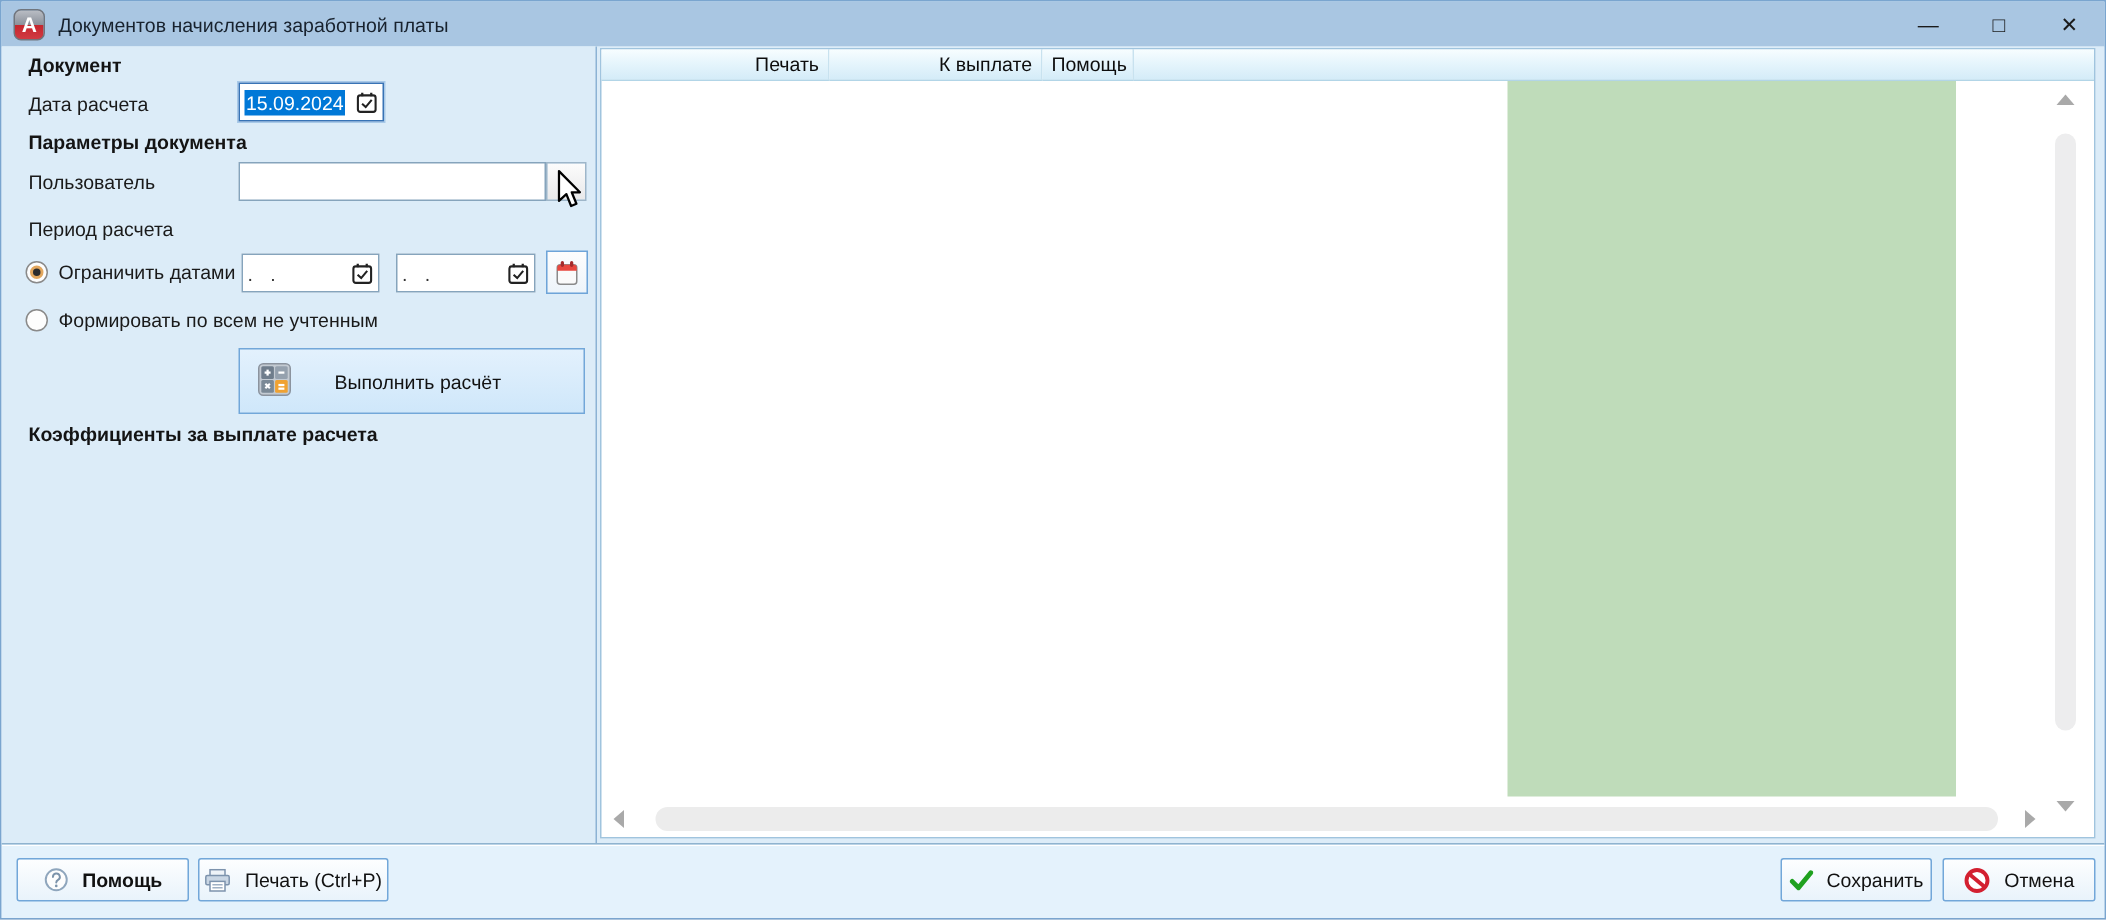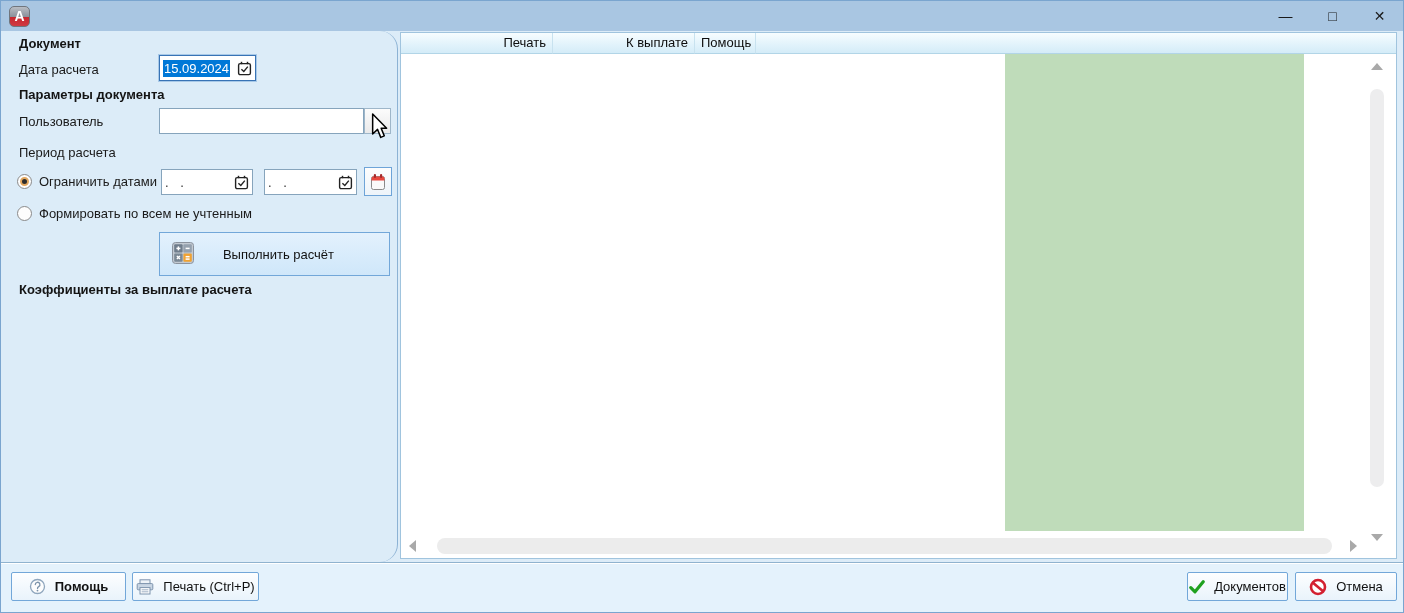--- a/index.html
+++ b/index.html
@@ -15,21 +15,21 @@
               border:1px solid #70757d; color:#fff; font-weight:bold; font-size:14px;
               display:flex; align-items:center; justify-content:center; }
   .title-text { margin-left:9px; color:#18222e; }
   .win-controls { margin-left:auto; display:flex; height:30px; }
   .win-ctrl { width:47px; height:30px; display:flex; align-items:center; justify-content:center;
               color:#1a1a1a; font-size:14px; cursor:default; }
 
   
   .main { position:absolute; top:30px; left:0; right:0; bottom:50px; background:#dcecf8; }
   .left-panel { position:absolute; left:0; top:0; bottom:0; width:397px; background:#dcecf8;
-                border-right:1px solid #8cb2d4;border-radius:18px; }
+                border-right:1px solid #8cb2d4; }
   .lp-abs { position:absolute; }
   .section-h { font-weight:bold; color:#141414; }
   .lbl { color:#1a1a1a; }
 
   .inp { background:#fff; border:1px solid #86a4bc; display:flex; align-items:center;
          padding:0 3px; height:26px; }
   .inp.focused { border:1px solid #3873b5; box-shadow:0 0 0 1px #a8c9e8; }
   .sel-text { background:#0078d7; color:#fff; padding:1px 1px; }
   .ph-text { color:#333; letter-spacing:4px; }
   .cal-btn { margin-left:auto; display:flex; align-items:center; cursor:default; }
@@ -103,20 +103,21 @@
 </style>
 </head>
 <body>
 
 <div class="window">
 
   <div class="titlebar">
     <div class="app-icon">
       <span>A</span>
     </div>
+    <div class="title-text">Документов начисления заработной платы</div>
     <div class="win-controls">
       <div class="win-ctrl">—</div>
       <div class="win-ctrl">□</div>
       <div class="win-ctrl">✕</div>
     </div>
   </div>
 
   <div class="main">
 
     <div class="left-panel">
@@ -251,21 +252,21 @@
         <rect x="4" y="8.6" width="10" height="6.4" fill="#fff" stroke="#7d93ad"></rect>
         <line x1="5.6" y1="10.8" x2="12.4" y2="10.8" stroke="#9fb0c4"></line>
         <line x1="5.6" y1="12.8" x2="12.4" y2="12.8" stroke="#9fb0c4"></line>
       </svg>
       <span>Печать (Ctrl+P)</span>
     </div>
     <div class="btn btn-save">
       <svg width="16" height="14" viewBox="0 0 16 14">
         <path d="M1.8 7.6 L6 11.8 L14.2 1.8" stroke="#1fa11f" stroke-width="3.2" fill="none" stroke-linecap="round" stroke-linejoin="round"></path>
       </svg>
-      <span>Документов</span>
+      <span>Сохранить</span>
     </div>
     <div class="btn btn-cancel">
       <svg width="18" height="18" viewBox="0 0 18 18">
         <circle cx="9" cy="9" r="7" fill="#fff" stroke="#d32030" stroke-width="2.6"></circle>
         <line x1="4.2" y1="5" x2="13.8" y2="13" stroke="#d32030" stroke-width="2.6"></line>
       </svg>
       <span>Отмена</span>
     </div>
   </div>
 

